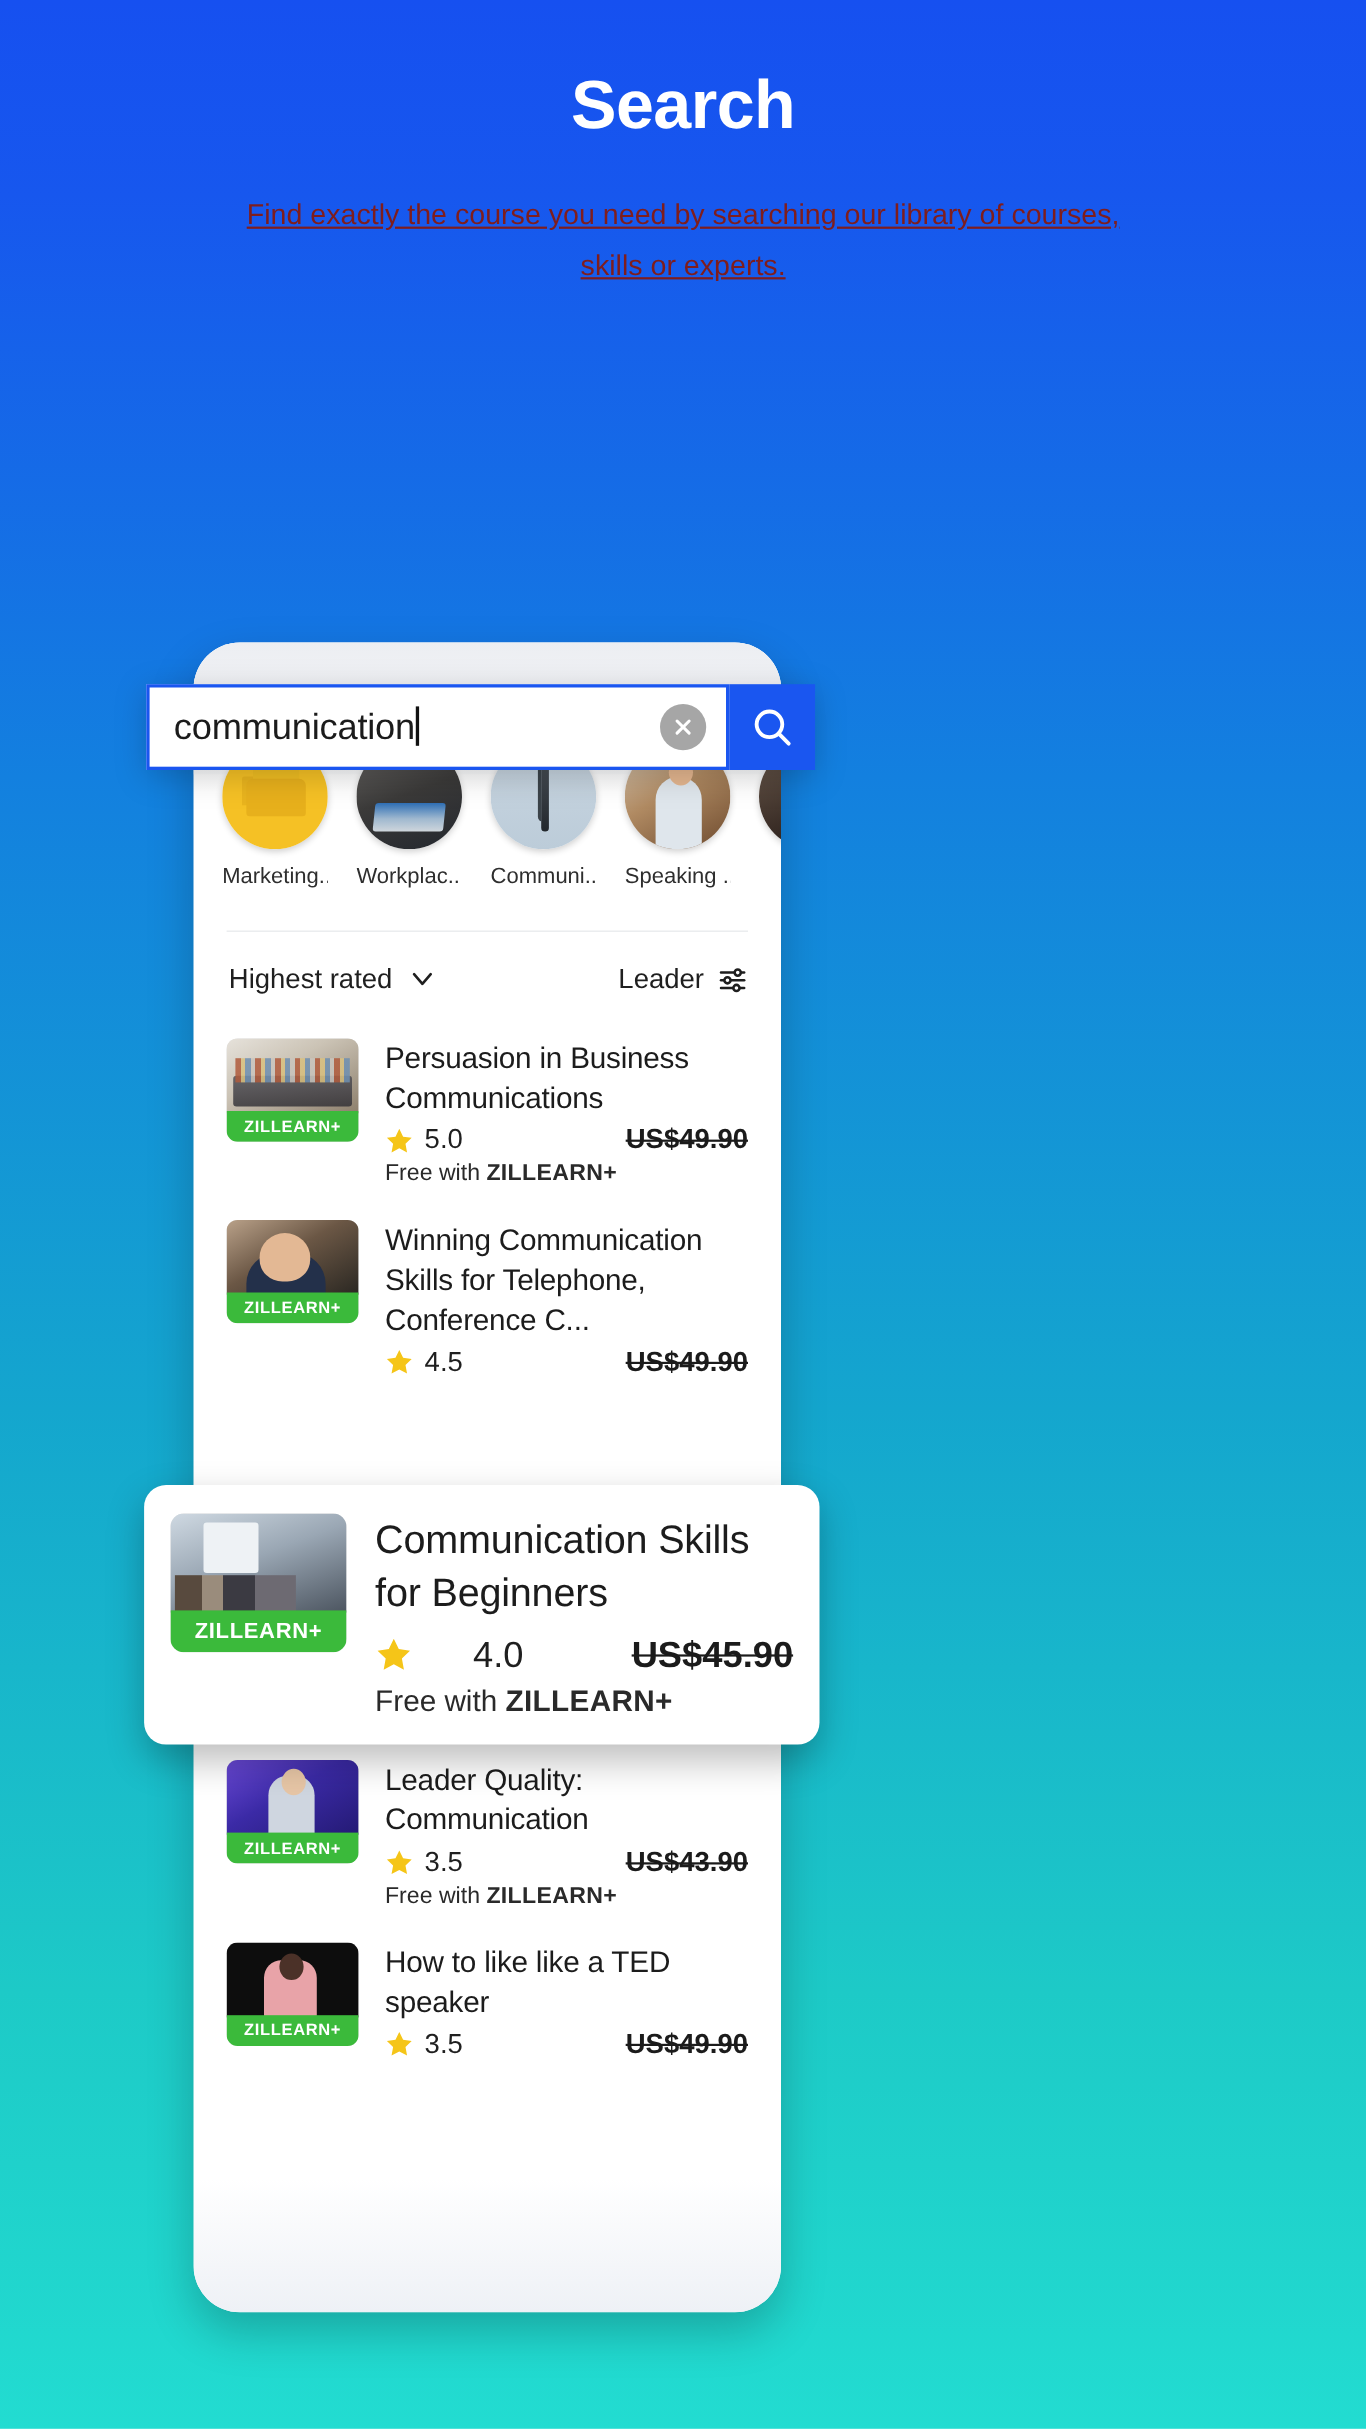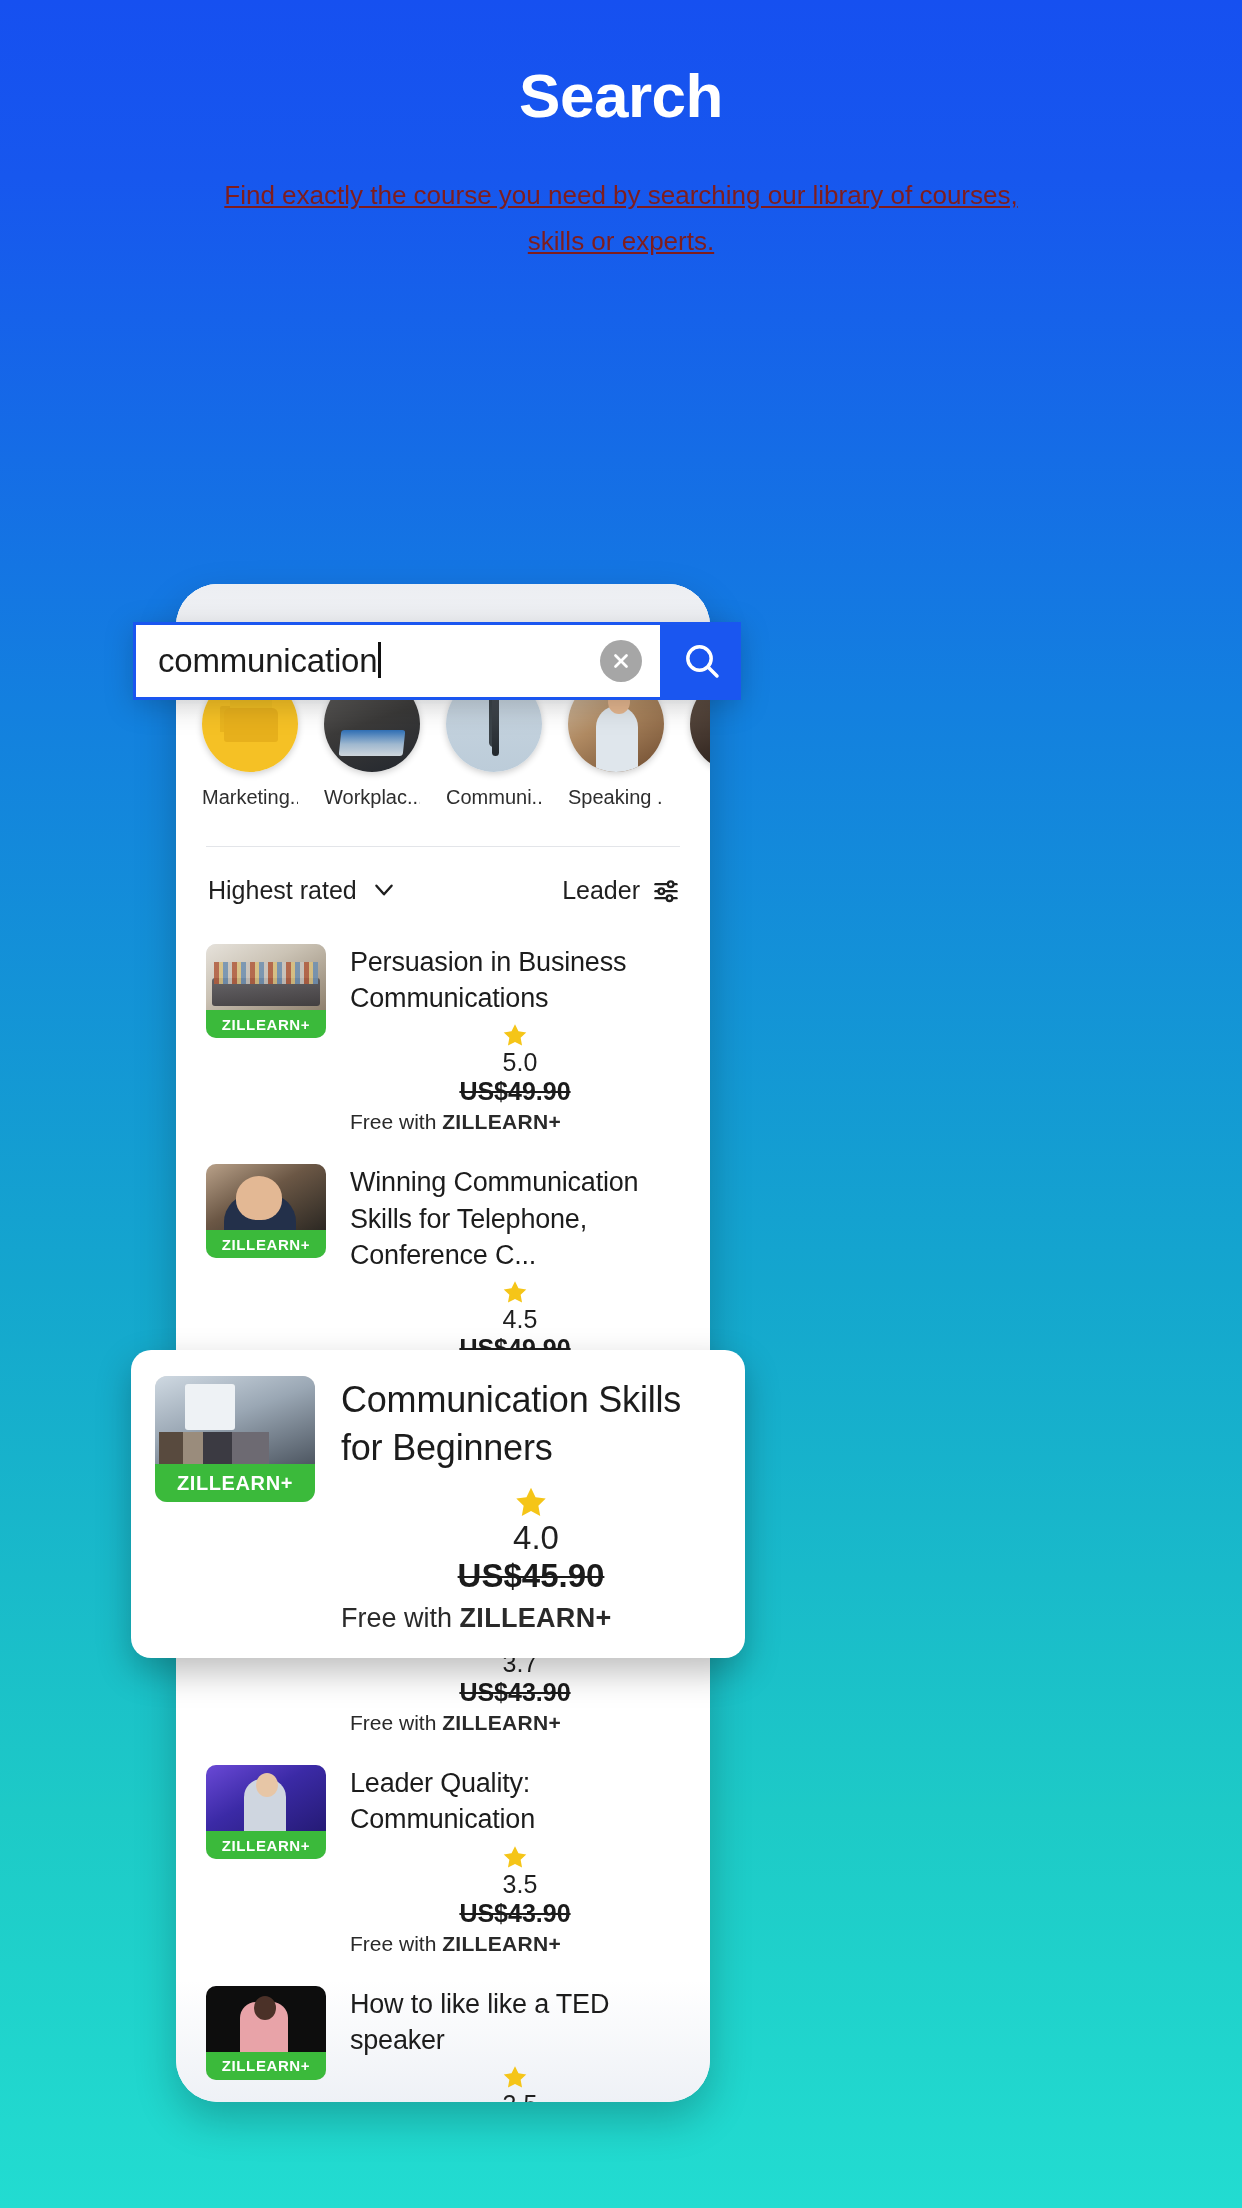--- a/index.html
+++ b/index.html
@@ -139,21 +139,21 @@
   .thumb .art{ position:absolute; left:0; right:0; top:0; bottom:26px; }
   .badge{
     position:absolute; left:0; right:0; bottom:0; height:28px; background:#3BBA3B;
     color:#fff; font-size:15px; font-weight:bold; letter-spacing:.6px;
     display:flex; align-items:center; justify-content:center;
   }
   .c-body{ flex:1; min-width:0; }
   .c-title{
     font-size:27px; line-height:1.34; color:#1c1c1c; letter-spacing:-.2px;
   }
-  .c-meta{ display:flex; align-items:center; margin-top:6px;flex-direction:column; }
+  .c-meta{ display:flex; align-items:center; margin-top:6px; }
   .star{ width:26px; height:26px; flex:0 0 auto; }
   .rating{ font-size:25px; color:#1f1f1f; margin-left:10px; }
   .c-meta .spacer{ flex:1; }
   .price{
     font-size:25px; color:#1b1b1b; font-weight:bold; text-decoration:line-through;
     text-decoration-thickness:2px;
   }
   .freeline{ font-size:21px; color:#2a2a2a; margin-top:4px; }
   .freeline b{ font-weight:bold; letter-spacing:.3px; }
 
@@ -223,21 +223,21 @@
     display:flex; gap:26px;
   }
   .float-card .thumb{ width:160px; height:126px; border-radius:12px; }
   .float-card .thumb .art{ bottom:36px; }
   .float-card .badge{ height:38px; font-size:20px; }
   .float-card .c-title{ font-size:36px; line-height:1.32; }
   .float-card .star{ width:34px; height:34px; }
   .float-card .rating{ font-size:33px; }
   .float-card .price{ font-size:33px; }
   .float-card .freeline{ font-size:27px; margin-top:8px; }
-  .float-card .c-meta{ margin-top:14px; }
+  .float-card .c-meta{ margin-top:14px;gap:45px; }
 </style>
 </head>
 <body>
 
 <div class="hero">
   <div class="hero-title">Search</div>
   <div class="hero-sub">Find exactly the course you need by searching our library of courses, skills or experts.</div>
 </div>
 
 <div class="device-frame">

